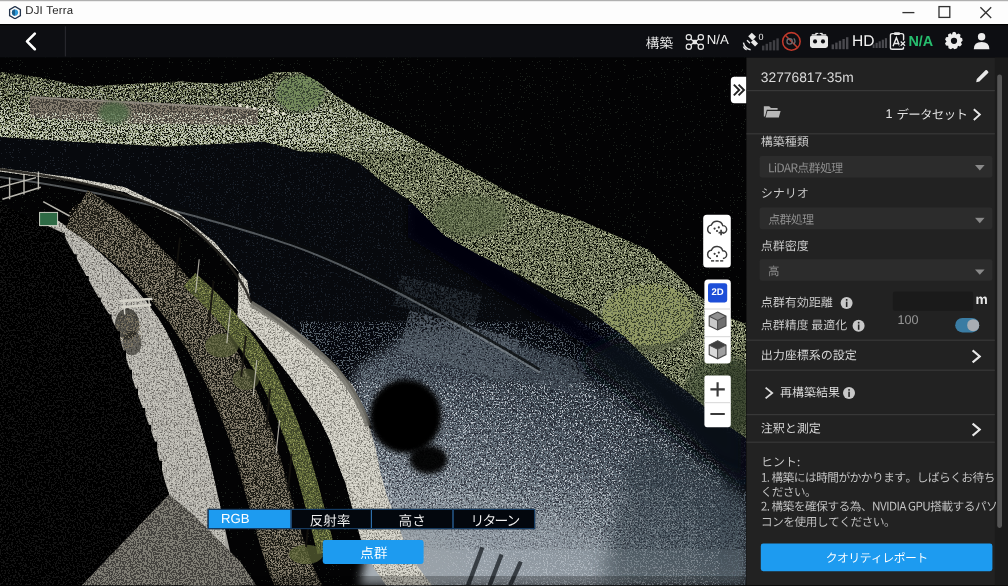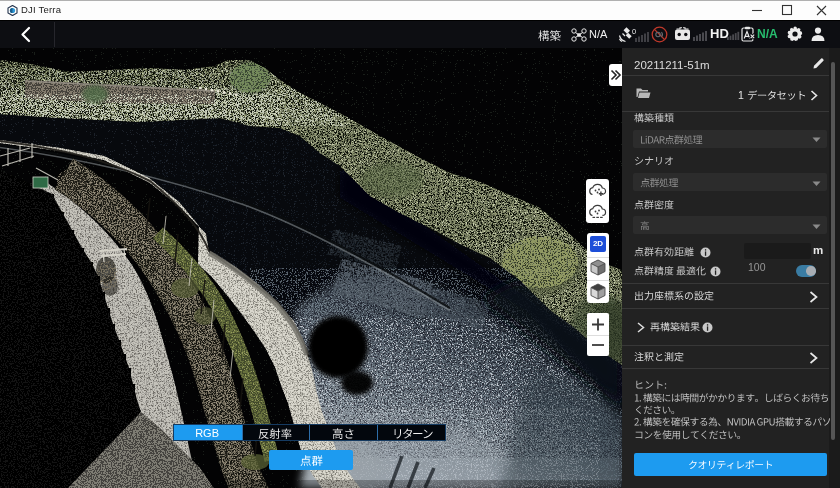--- a/index.html
+++ b/index.html
@@ -68,21 +68,21 @@
 <circle cx="5.2" cy="7.5" r="1.7" fill="#0d0e12"></circle>
       <circle cx="11.8" cy="7.5" r="1.7" fill="#0d0e12"></circle>
 <g fill="#4a4a4f">
 <rect x="19" y="10" width="2" height="4"></rect>
         <rect x="22" y="8.5" width="2" height="5.5"></rect>
 <rect x="25" y="7" width="2" height="7"></rect>
         <rect x="28" y="5.5" width="2" height="8.5"></rect>
         <rect x="31" y="4" width="2" height="10"></rect>
       </g>
     </svg>
-<div class="abs" style="left:710px;top:26px;font-size:13px;font-weight:bold;color:#f2f2f2">HD</div>
+<div class="abs" style="left:710px;top:26px;font-size:13px;font-weight:normal;color:#f2f2f2">HD</div>
 <svg class="abs" style="left:727px;top:29px" width="14" height="12" viewBox="0 0 14 12">
 <g fill="#4a4a4f">
         <rect x="0" y="8" width="1.8" height="3"></rect>
         <rect x="2.6" y="6.7" width="1.8" height="4.3"></rect>
 <rect x="5.2" y="5.4" width="1.8" height="5.6"></rect>
         <rect x="7.8" y="4.1" width="1.8" height="6.9"></rect>
         <rect x="10.4" y="2.8" width="1.8" height="8.2"></rect>
       </g>
     </svg>
 <svg class="abs" style="left:741px;top:26px" width="15" height="17" viewBox="0 0 15 17">
@@ -383,38 +383,38 @@
     </svg>
 <div class="abs" style="left:173px;top:424px;width:273px;height:17px;background:#03070d;border:1px solid #153a60;display:flex">
       <div style="width:68px;background:#1d9bf0"></div>
       <div style="width:1px;background:#2d6da8"></div>
       <div style="width:67px"></div>
       <div style="width:1px;background:#2d6da8"></div>
       <div style="width:67px"></div>
       <div style="width:1px;background:#2d6da8"></div>
       <div style="width:68px"></div>
     </div>
-<div class="abs" style="left:173px;top:427px;width:46px;text-align:right;font-size:11px;color:#fff">RGB</div>
+<div class="abs" style="left:173px;top:427px;width:46px;text-align:center;font-size:11px;color:#fff">RGB</div>
 <svg style="position:absolute;left:257.8px;top:426.5px;overflow:visible" width="34" height="14" viewBox="0 -10.92 34.50 13.80">
       <path d="M2.4 -8.9H10.4V-8.1H2.4ZM2.5 -6H9.1V-5.2H2.5ZM2 -8.9H2.8V-5.8Q2.8 -5.1 2.8 -4.2Q2.7 -3.3 2.6 -2.4Q2.4 -1.5 2.1 -0.7Q1.8 0.2 1.3 0.9Q1.2 0.8 1.1 0.7Q1 0.6 0.8 0.5Q0.7 0.4 0.6 0.4Q1.1 -0.3 1.3 -1.1Q1.6 -1.9 1.7 -2.7Q1.9 -3.5 1.9 -4.3Q2 -5.1 2 -5.8ZM8.8 -6H9L9.2 -6.1L9.8 -5.8Q9.4 -4.4 8.7 -3.3Q8 -2.2 7.1 -1.4Q6.2 -0.6 5.2 0Q4.1 0.6 3 0.9Q2.9 0.8 2.8 0.7Q2.7 0.5 2.6 0.4Q2.5 0.2 2.4 0.1Q3.5 -0.2 4.5 -0.7Q5.5 -1.2 6.4 -1.9Q7.3 -2.7 7.9 -3.7Q8.5 -4.6 8.8 -5.9ZM4.3 -5.6Q5.1 -3.3 6.7 -1.9Q8.3 -0.4 10.9 0.1Q10.8 0.2 10.7 0.4Q10.5 0.5 10.4 0.7Q10.4 0.8 10.3 0.9Q8.5 0.5 7.2 -0.3Q5.9 -1.2 5 -2.4Q4.1 -3.7 3.5 -5.4Z M13.4 -6.7H16.2V-6H13.4ZM13.4 -5.1H16.2V-4.4H13.4ZM14.5 -9.7 15.4 -9.5Q15.3 -9.1 15.1 -8.7Q14.9 -8.3 14.8 -8L14 -8.2Q14.1 -8.5 14.3 -8.9Q14.4 -9.3 14.5 -9.7ZM12.9 -8.4H16.3V-7.7H13.7V-3H12.9ZM16 -8.4H16.8V-0.1Q16.8 0.3 16.7 0.5Q16.6 0.7 16.4 0.8Q16.1 0.9 15.7 0.9Q15.3 0.9 14.7 0.9Q14.7 0.8 14.6 0.5Q14.5 0.3 14.4 0.1Q14.9 0.1 15.3 0.1Q15.6 0.1 15.8 0.1Q15.9 0.1 15.9 0.1Q16 0 16 -0.1ZM12 -3.1Q12.8 -3.2 13.9 -3.3Q15 -3.5 16.1 -3.6L16.1 -2.9Q15.1 -2.8 14 -2.6Q12.9 -2.4 12.1 -2.3ZM16.6 -4.9 17.3 -4.6Q16.8 -3.6 16 -2.7Q15.2 -1.8 14.3 -1Q13.4 -0.3 12.4 0.3Q12.3 0.2 12.2 0.1Q12.1 -0.1 12 -0.2Q11.9 -0.3 11.8 -0.4Q12.8 -0.9 13.7 -1.5Q14.6 -2.2 15.3 -3.1Q16.1 -3.9 16.6 -4.9ZM17.2 -6.8H22.5V-6H17.2ZM20.4 -9.6H21.3V-0.2Q21.3 0.2 21.2 0.4Q21.1 0.6 20.8 0.8Q20.5 0.9 20.1 0.9Q19.6 0.9 18.9 0.9Q18.9 0.8 18.8 0.6Q18.8 0.5 18.7 0.3Q18.7 0.2 18.6 0.1Q19.1 0.1 19.6 0.1Q20 0.1 20.1 0.1Q20.3 0.1 20.4 0Q20.4 -0 20.4 -0.2ZM17.8 -4.5 18.5 -4.8Q18.8 -4.4 19 -3.9Q19.3 -3.5 19.4 -3Q19.6 -2.6 19.7 -2.2L18.9 -1.9Q18.8 -2.2 18.7 -2.7Q18.5 -3.2 18.3 -3.6Q18 -4.1 17.8 -4.5Z M28.3 -9.7H29.2V-8H28.3ZM28.3 -3.1H29.2V1H28.3ZM23.6 -2.2H33.9V-1.4H23.6ZM24 -8.4H33.6V-7.6H24ZM32.7 -7.3 33.4 -6.9Q33 -6.5 32.5 -6.1Q31.9 -5.7 31.5 -5.4L30.9 -5.8Q31.2 -6 31.5 -6.2Q31.8 -6.5 32.1 -6.8Q32.5 -7 32.7 -7.3ZM28.1 -7.8 28.8 -7.5Q28.5 -7 28.1 -6.6Q27.8 -6.1 27.5 -5.8L26.9 -6.1Q27.1 -6.3 27.3 -6.6Q27.5 -6.9 27.7 -7.2Q27.9 -7.5 28.1 -7.8ZM29.8 -6.9 30.5 -6.5Q30 -6 29.5 -5.4Q28.9 -4.8 28.4 -4.2Q27.8 -3.7 27.3 -3.3L26.8 -3.6Q27.3 -4 27.8 -4.6Q28.4 -5.1 28.9 -5.8Q29.4 -6.4 29.8 -6.9ZM26.4 -6.1 26.8 -6.6Q27.2 -6.4 27.5 -6.1Q27.9 -5.9 28.2 -5.6Q28.6 -5.4 28.8 -5.2L28.3 -4.6Q28.1 -4.8 27.8 -5.1Q27.5 -5.3 27.1 -5.6Q26.7 -5.9 26.4 -6.1ZM26.3 -3.8Q26.8 -3.9 27.5 -3.9Q28.3 -3.9 29.1 -4Q29.9 -4 30.7 -4L30.7 -3.4Q29.5 -3.3 28.4 -3.2Q27.3 -3.1 26.4 -3.1ZM29.3 -4.9 30 -5.2Q30.2 -4.8 30.5 -4.5Q30.8 -4.1 31.1 -3.7Q31.3 -3.4 31.4 -3.1L30.8 -2.7Q30.6 -3 30.4 -3.4Q30.2 -3.8 29.9 -4.2Q29.6 -4.5 29.3 -4.9ZM23.6 -3.6Q24.1 -3.8 24.9 -4.1Q25.7 -4.4 26.5 -4.8L26.6 -4.1Q26 -3.8 25.3 -3.5Q24.6 -3.1 24 -2.9ZM24 -6.6 24.6 -7.1Q24.9 -6.9 25.2 -6.7Q25.6 -6.5 25.9 -6.3Q26.2 -6 26.4 -5.9L25.8 -5.3Q25.6 -5.5 25.3 -5.7Q25 -6 24.7 -6.2Q24.3 -6.4 24 -6.6ZM30.7 -4.4 31.3 -4.9Q31.7 -4.7 32.2 -4.4Q32.7 -4.1 33.2 -3.9Q33.6 -3.6 33.9 -3.3L33.3 -2.8Q33 -3 32.6 -3.3Q32.1 -3.6 31.6 -3.9Q31.1 -4.2 30.7 -4.4Z" fill="#f0f0f0"></path>
     </svg>
 <svg style="position:absolute;left:332.0px;top:426.5px;overflow:visible" width="23" height="14" viewBox="0 -10.92 23.00 13.80">
       <path d="M0.8 -8.6H10.7V-7.8H0.8ZM5.2 -9.7H6.1V-8.2H5.2ZM1.3 -4.1H9.8V-3.3H2.1V0.9H1.3ZM9.5 -4.1H10.3V-0.1Q10.3 0.2 10.2 0.5Q10.1 0.7 9.8 0.8Q9.6 0.9 9.1 0.9Q8.6 0.9 7.9 0.9Q7.9 0.7 7.8 0.5Q7.7 0.3 7.6 0.1Q8.2 0.1 8.6 0.1Q9.1 0.1 9.2 0.1Q9.4 0.1 9.4 0Q9.5 -0 9.5 -0.1ZM3.6 -2.6H4.3V0.4H3.6ZM4 -2.6H7.9V-0.2H4V-0.8H7.2V-2H4ZM3.5 -6.5V-5.4H8V-6.5ZM2.7 -7.2H8.9V-4.8H2.7Z M17.5 -8.2Q17.5 -8.3 17.4 -8.6Q17.3 -8.8 17.2 -9.1L18.2 -9.2Q18.3 -8.8 18.4 -8.4Q18.5 -8 18.6 -7.6Q18.8 -7.1 18.9 -6.8Q19.2 -6 19.6 -5.3Q20 -4.5 20.3 -4Q20.4 -3.9 20.6 -3.7Q20.7 -3.6 20.8 -3.4L20.4 -2.8Q20.1 -2.8 19.8 -2.9Q19.5 -2.9 19.1 -3Q18.7 -3 18.3 -3Q17.9 -3.1 17.6 -3.1L17.7 -3.9Q18 -3.8 18.3 -3.8Q18.7 -3.8 19 -3.7Q19.4 -3.7 19.6 -3.7Q19.3 -4.1 19 -4.5Q18.8 -5 18.5 -5.6Q18.2 -6.1 18.1 -6.6Q17.9 -7.1 17.7 -7.5Q17.6 -7.9 17.5 -8.2ZM13.3 -7.3Q14.3 -7.1 15.2 -7.1Q16.1 -7.1 16.9 -7.1Q17.7 -7.1 18.4 -7.2Q18.8 -7.2 19.3 -7.3Q19.8 -7.4 20.4 -7.5Q20.9 -7.6 21.3 -7.8L21.4 -6.9Q21 -6.8 20.5 -6.7Q20 -6.6 19.6 -6.5Q19.1 -6.4 18.7 -6.4Q17.6 -6.2 16.2 -6.2Q14.9 -6.2 13.3 -6.3ZM15.1 -3.6Q14.8 -3.2 14.7 -2.8Q14.5 -2.4 14.5 -2Q14.5 -1.2 15.3 -0.8Q16 -0.4 17.3 -0.4Q18.1 -0.4 18.9 -0.5Q19.6 -0.5 20.2 -0.7L20.2 0.2Q19.6 0.3 18.9 0.4Q18.2 0.5 17.2 0.5Q16.1 0.5 15.3 0.2Q14.5 -0.1 14.1 -0.6Q13.6 -1.1 13.6 -1.9Q13.6 -2.4 13.8 -2.8Q13.9 -3.3 14.2 -3.8Z" fill="#f0f0f0"></path>
     </svg>
 <svg style="position:absolute;left:392.2px;top:426.5px;overflow:visible" width="40" height="14" viewBox="0 -10.92 39.60 13.80">
       <path d="M8.9 -8.7Q8.9 -8.5 8.9 -8.3Q8.9 -8 8.9 -7.7Q8.9 -7.5 8.9 -7.1Q8.9 -6.8 8.9 -6.4Q8.9 -6.1 8.9 -5.9Q8.9 -4.8 8.8 -4.1Q8.7 -3.4 8.6 -2.9Q8.4 -2.4 8.2 -2Q8 -1.6 7.7 -1.2Q7.3 -0.8 6.8 -0.4Q6.4 -0.1 5.9 0.1Q5.4 0.3 4.9 0.5L4.2 -0.3Q5 -0.5 5.7 -0.9Q6.4 -1.2 6.9 -1.9Q7.3 -2.2 7.4 -2.6Q7.6 -3 7.7 -3.4Q7.8 -3.9 7.9 -4.5Q7.9 -5.1 7.9 -5.9Q7.9 -6.1 7.9 -6.5Q7.9 -6.8 7.9 -7.2Q7.9 -7.5 7.9 -7.7Q7.9 -8 7.9 -8.3Q7.9 -8.5 7.8 -8.7ZM3.6 -8.6Q3.6 -8.5 3.6 -8.2Q3.5 -8 3.5 -7.8Q3.5 -7.7 3.5 -7.4Q3.5 -7.2 3.5 -6.8Q3.5 -6.4 3.5 -5.9Q3.5 -5.5 3.5 -5.1Q3.5 -4.7 3.5 -4.4Q3.5 -4.1 3.5 -4Q3.5 -3.8 3.6 -3.5Q3.6 -3.2 3.6 -3.1H2.5Q2.6 -3.2 2.6 -3.5Q2.6 -3.7 2.6 -4Q2.6 -4.1 2.6 -4.4Q2.6 -4.7 2.6 -5.1Q2.6 -5.5 2.6 -5.9Q2.6 -6.4 2.6 -6.8Q2.6 -7.2 2.6 -7.4Q2.6 -7.7 2.6 -7.8Q2.6 -8 2.6 -8.2Q2.6 -8.5 2.5 -8.6Z M14.7 -5.3Q15.2 -4.9 15.8 -4.6Q16.4 -4.2 17.1 -3.7Q17.7 -3.3 18.2 -2.9Q18.8 -2.5 19.2 -2.2L18.5 -1.4Q18.1 -1.7 17.6 -2.2Q17 -2.6 16.4 -3Q15.8 -3.5 15.2 -3.9Q14.6 -4.3 14.1 -4.6ZM19.9 -7.4Q19.9 -7.2 19.8 -7.1Q19.7 -6.9 19.7 -6.8Q19.5 -6.2 19.2 -5.5Q18.9 -4.8 18.5 -4.1Q18.1 -3.4 17.6 -2.8Q16.8 -1.8 15.7 -1Q14.5 -0.1 12.9 0.5L12 -0.2Q13.1 -0.5 14 -1Q14.9 -1.5 15.6 -2.1Q16.3 -2.7 16.8 -3.3Q17.2 -3.8 17.6 -4.5Q18 -5.1 18.3 -5.7Q18.5 -6.4 18.7 -6.9H14.4L14.8 -7.7H18.4Q18.7 -7.7 18.8 -7.7Q19 -7.8 19.2 -7.8ZM16.1 -9Q15.9 -8.8 15.8 -8.5Q15.6 -8.3 15.5 -8.1Q15.2 -7.5 14.7 -6.7Q14.1 -6 13.4 -5.2Q12.6 -4.5 11.7 -3.9L11 -4.4Q11.9 -5.1 12.7 -5.8Q13.4 -6.5 13.9 -7.2Q14.4 -7.9 14.6 -8.5Q14.7 -8.6 14.9 -8.9Q15 -9.1 15 -9.4Z M21 -5Q21.1 -5 21.4 -5Q21.7 -4.9 22 -4.9Q22.3 -4.9 22.6 -4.9Q22.8 -4.9 23.1 -4.9Q23.5 -4.9 24 -4.9Q24.6 -4.9 25.1 -4.9Q25.7 -4.9 26.3 -4.9Q26.9 -4.9 27.4 -4.9Q27.9 -4.9 28.3 -4.9Q28.7 -4.9 28.9 -4.9Q29.3 -4.9 29.6 -4.9Q29.9 -5 30.1 -5V-3.9Q29.9 -3.9 29.6 -3.9Q29.3 -3.9 28.9 -3.9Q28.7 -3.9 28.3 -3.9Q27.9 -3.9 27.4 -3.9Q26.9 -3.9 26.3 -3.9Q25.7 -3.9 25.1 -3.9Q24.6 -3.9 24 -3.9Q23.5 -3.9 23.1 -3.9Q22.8 -3.9 22.6 -3.9Q22.1 -3.9 21.7 -3.9Q21.2 -3.9 21 -3.9Z M32.3 -8.4Q32.6 -8.2 33 -7.9Q33.4 -7.6 33.8 -7.3Q34.3 -6.9 34.6 -6.6Q35 -6.3 35.2 -6.1L34.5 -5.3Q34.3 -5.5 34 -5.9Q33.6 -6.2 33.2 -6.5Q32.8 -6.9 32.4 -7.2Q32 -7.5 31.7 -7.7ZM31.3 -0.7Q32.3 -0.9 33.2 -1.1Q34 -1.4 34.7 -1.7Q35.4 -2.1 35.9 -2.4Q36.8 -3 37.6 -3.7Q38.3 -4.4 38.9 -5.2Q39.4 -5.9 39.8 -6.6L40.3 -5.7Q39.9 -4.9 39.4 -4.2Q38.8 -3.5 38.1 -2.8Q37.3 -2.1 36.5 -1.6Q35.9 -1.2 35.2 -0.9Q34.5 -0.5 33.7 -0.2Q32.9 0 31.9 0.2Z" fill="#f0f0f0"></path>
     </svg>
 <div class="abs" style="left:269px;top:450px;width:84px;height:20px;background:#1d9bf0;border-radius:2px"></div>
 <svg style="position:absolute;left:299.5px;top:453.5px;overflow:visible" width="23" height="14" viewBox="0 -10.92 23.00 13.80">
       <path d="M5.2 -9.7H6.1V-5.7H5.2ZM2.7 -5.3V-3.3H8.7V-5.3ZM1.9 -6.2H9.6V-2.5H1.9ZM5.6 -8.4H10.5V-7.6H5.6ZM3.9 -1.5 4.7 -1.5Q4.8 -1.2 4.9 -0.8Q4.9 -0.3 5 0Q5 0.4 5 0.7L4.2 0.8Q4.2 0.5 4.1 0.1Q4.1 -0.3 4 -0.7Q4 -1.1 3.9 -1.5ZM6.3 -1.5 7.1 -1.6Q7.3 -1.3 7.4 -0.9Q7.6 -0.5 7.7 -0.1Q7.9 0.3 7.9 0.6L7.1 0.8Q7 0.5 6.9 0.1Q6.8 -0.3 6.6 -0.7Q6.5 -1.1 6.3 -1.5ZM8.6 -1.6 9.4 -1.8Q9.7 -1.5 10 -1.1Q10.3 -0.7 10.5 -0.2Q10.8 0.2 10.9 0.5L10.1 0.8Q10 0.5 9.7 0.1Q9.5 -0.3 9.2 -0.8Q8.9 -1.2 8.6 -1.6ZM2 -1.8 2.9 -1.6Q2.6 -0.9 2.2 -0.2Q1.7 0.5 1.3 0.9L0.5 0.5Q0.9 0.1 1.4 -0.5Q1.8 -1.1 2 -1.8Z M17.6 -7.4H22.3V-6.6H17.6ZM17.8 -5.1H22.1V-4.3H17.8ZM17.3 -2.6H22.6V-1.8H17.3ZM17.7 -9.3 18.4 -9.6Q18.7 -9.1 19 -8.6Q19.2 -8.1 19.3 -7.7L18.5 -7.4Q18.5 -7.8 18.2 -8.4Q18 -8.9 17.7 -9.3ZM21.3 -9.7 22.1 -9.5Q21.9 -8.9 21.6 -8.4Q21.4 -7.9 21.2 -7.5L20.4 -7.7Q20.6 -7.9 20.8 -8.3Q20.9 -8.6 21.1 -9Q21.2 -9.4 21.3 -9.7ZM19.5 -7H20.3V0.9H19.5ZM12 -7.2H17.5V-6.4H12ZM12.6 -9.1H16.8V-4.5H12.5V-5.3H16V-8.3H12.6ZM13.2 -3.4H14V0.9H13.2ZM13.5 -3.4H17V0.3H13.5V-0.5H16.1V-2.6H13.5ZM14 -8.8 14.8 -8.8Q14.7 -7.1 14.5 -5.7Q14.2 -4.3 13.7 -3.1Q13.2 -2 12.4 -1.1Q12.3 -1.2 12.2 -1.4Q12.1 -1.5 12 -1.6Q11.9 -1.7 11.8 -1.8Q12.6 -2.5 13 -3.6Q13.5 -4.6 13.7 -6Q13.9 -7.3 14 -8.8Z" fill="#fff"></path>
     </svg>
 <div class="abs" style="left:622px;top:48px;width:218px;height:440px;background:#222222"></div>
 <div class="abs" style="left:829px;top:48px;width:11px;height:440px;background:#1b1b1b"></div>
 <div class="abs" style="left:831px;top:62px;width:4px;height:378px;background:#565656;border-radius:2px"></div>
-<div class="abs" style="left:634px;top:59px;font-size:11.5px;color:#dcdcdc">20211211-51m</div>
+<div class="abs" style="left:634px;top:59px;font-size:11.5px;color:#dcdcdc">32776817-35m</div>
 <svg class="abs" style="left:812px;top:57px" width="13" height="13" viewBox="0 0 13 13">
 <path d="M1.5 11.5 L2 8.8 L9.2 1.6 A0.9 0.9 0 0 1 10.5 1.6 L11.4 2.5 A0.9 0.9 0 0 1 11.4 3.8 L4.2 11 L1.5 11.5 Z" fill="#e8e8e8"></path>
     </svg>
 <div class="abs" style="left:622px;top:75px;width:207px;height:1px;background:#383838"></div>
 <svg class="abs" style="left:636px;top:87px" width="15" height="12" viewBox="0 0 15 12">
 <path d="M0.5 1.5 L5 1.5 L6.5 3 L12 3 L12 4.5 L3 4.5 L1.5 10 L0.5 10 Z" fill="#b8b8b8"></path>
 <path d="M3.5 5.5 L14.5 5.5 L13 11 L2 11 Z" fill="#b8b8b8"></path>
     </svg>
 <div class="abs" style="left:738px;top:89px;font-size:10.5px;color:#e4e4e4">1</div>
 <svg style="position:absolute;left:747.0px;top:89.0px;overflow:visible" width="59" height="13" viewBox="0 -9.97 59.40 12.60">

